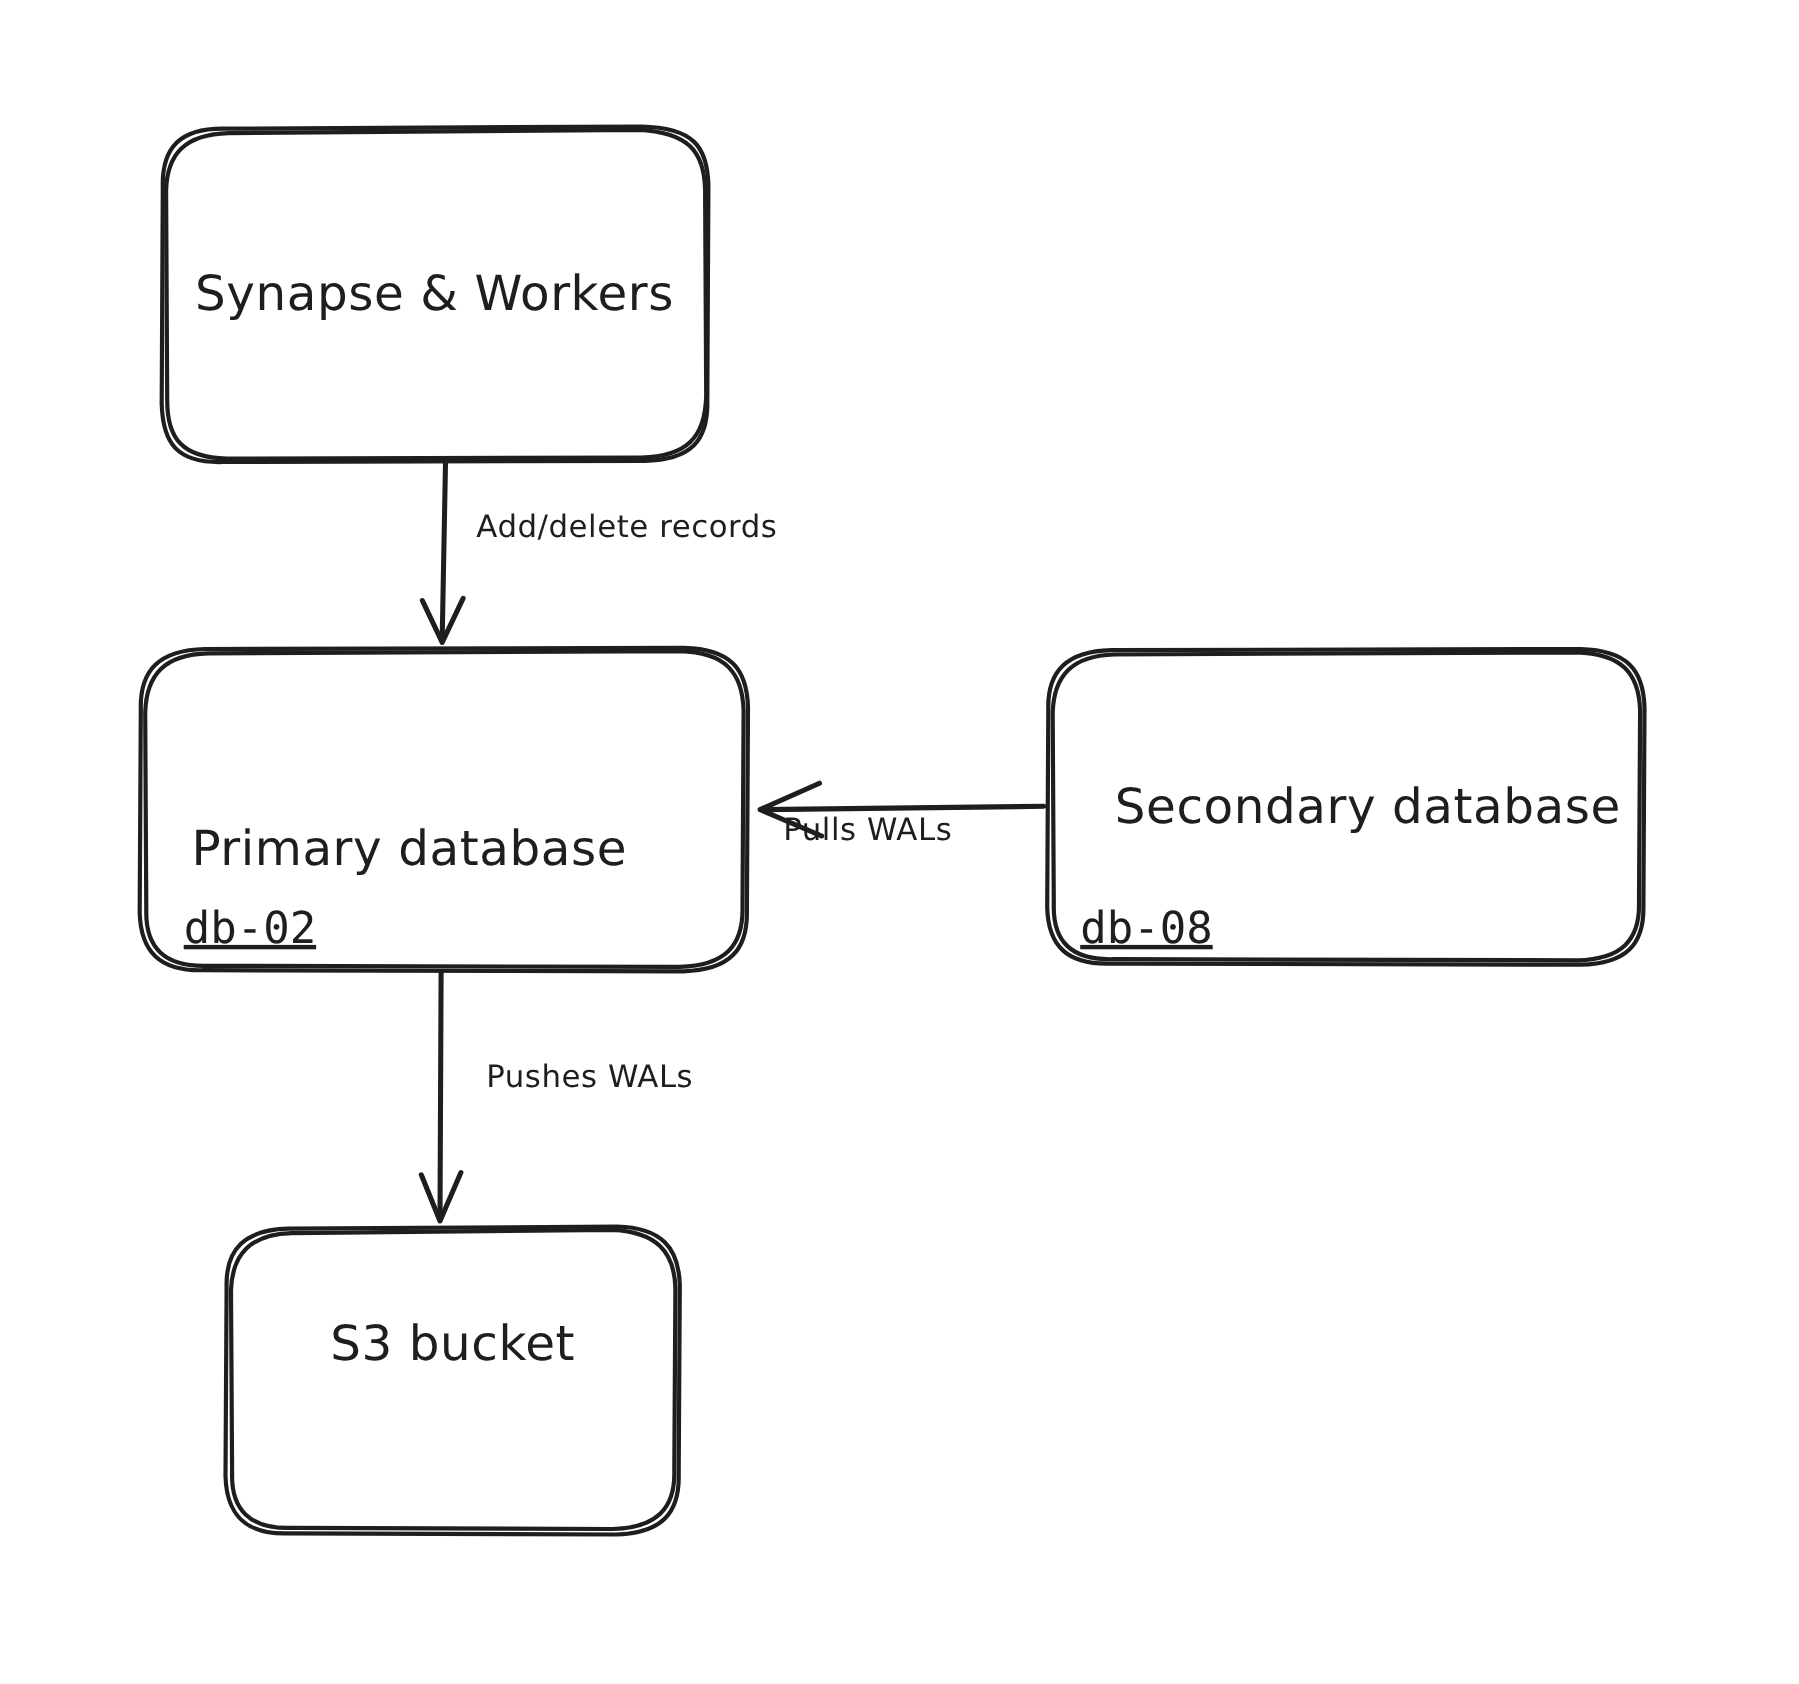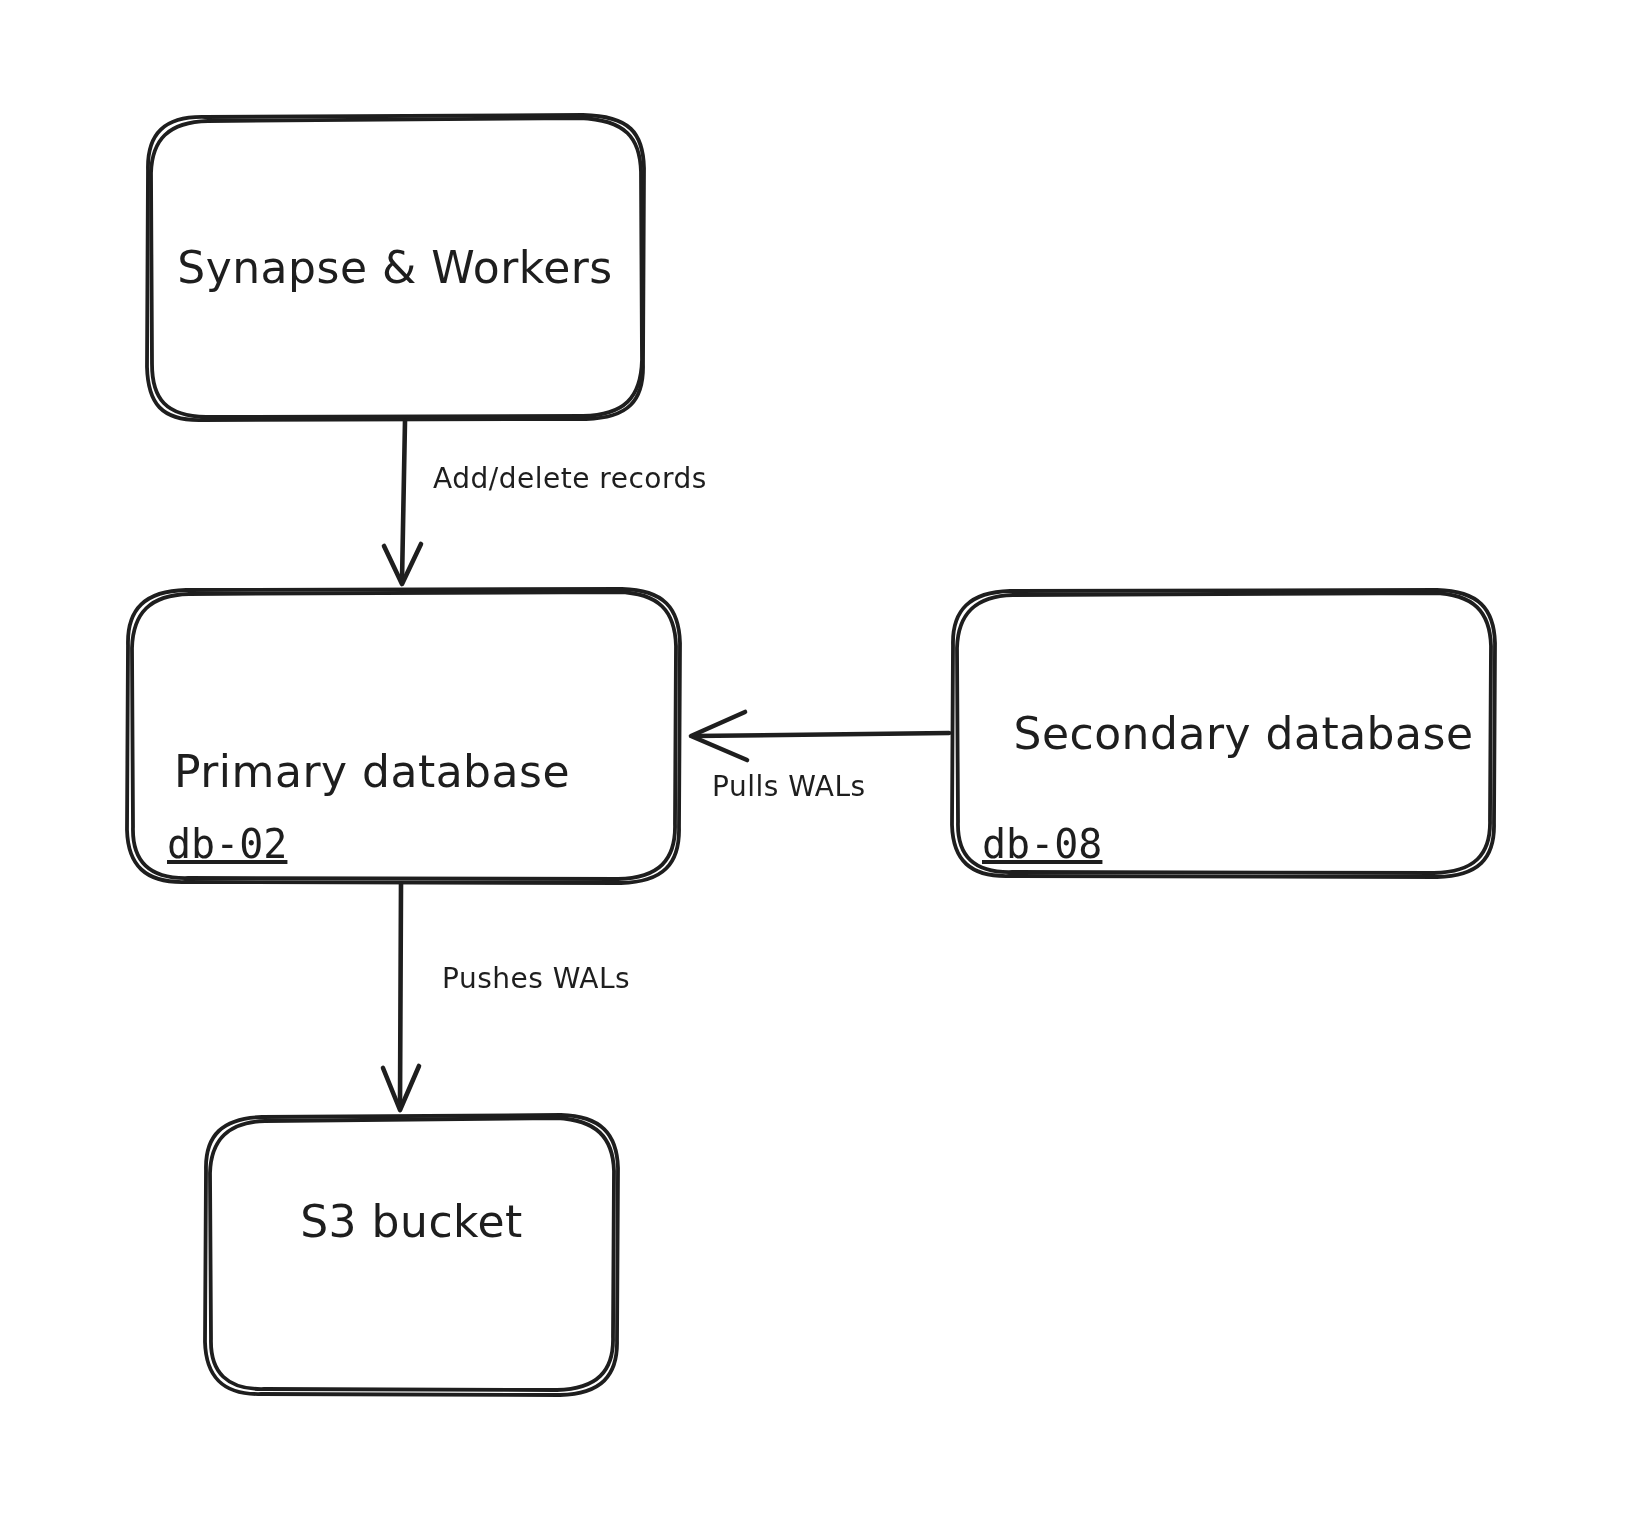--- a/index.html
+++ b/index.html
@@ -100,17 +100,17 @@
   <div class="node-label" style="left:127px; top:588px; width:490px; height:295px;margin-top:36px;">Primary database</div>
   <div class="sub-label" style="left:167px; top:822px;">db-02</div>
 
   <div class="node-label" style="left:952px; top:590px; width:543px; height:287px;padding-left:20px;">Secondary database</div>
   <div class="sub-label" style="left:982px; top:822px;">db-08</div>
 
   <div class="node-label" style="left:205px; top:1115px; width:413px; height:212px;">S3 bucket</div>
 
   <div class="edge-label" style="left:433px; top:461px;">Add/delete records</div>
 
-  <div class="edge-label" style="left:712px; top:769px;">Pulls WALs</div>
+  <div class="edge-label" style="left:712px; top:737px;">Pulls WALs</div>
 
   <div class="edge-label" style="left:442px; top:961px;">Pushes WALs</div>
 
 </div>
 
 </body></html>

